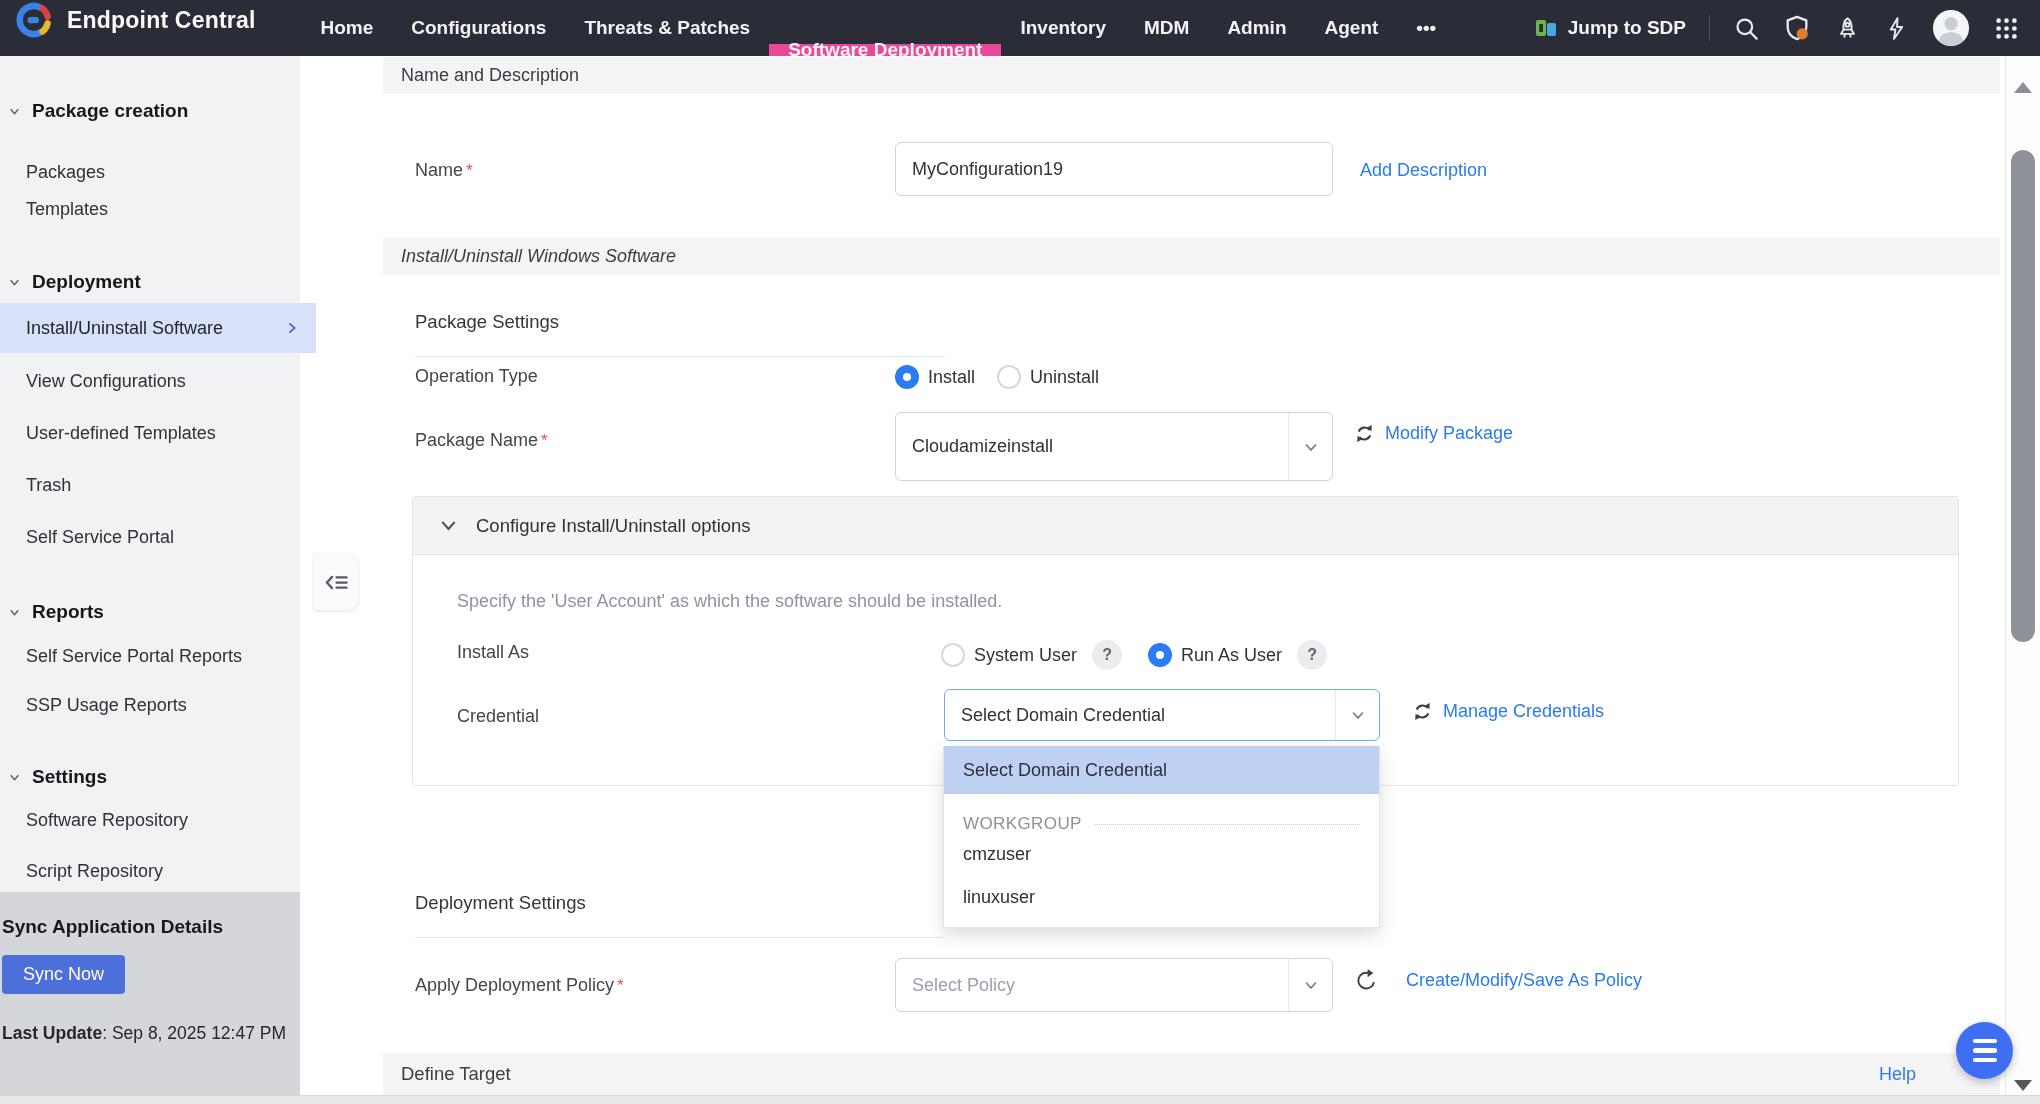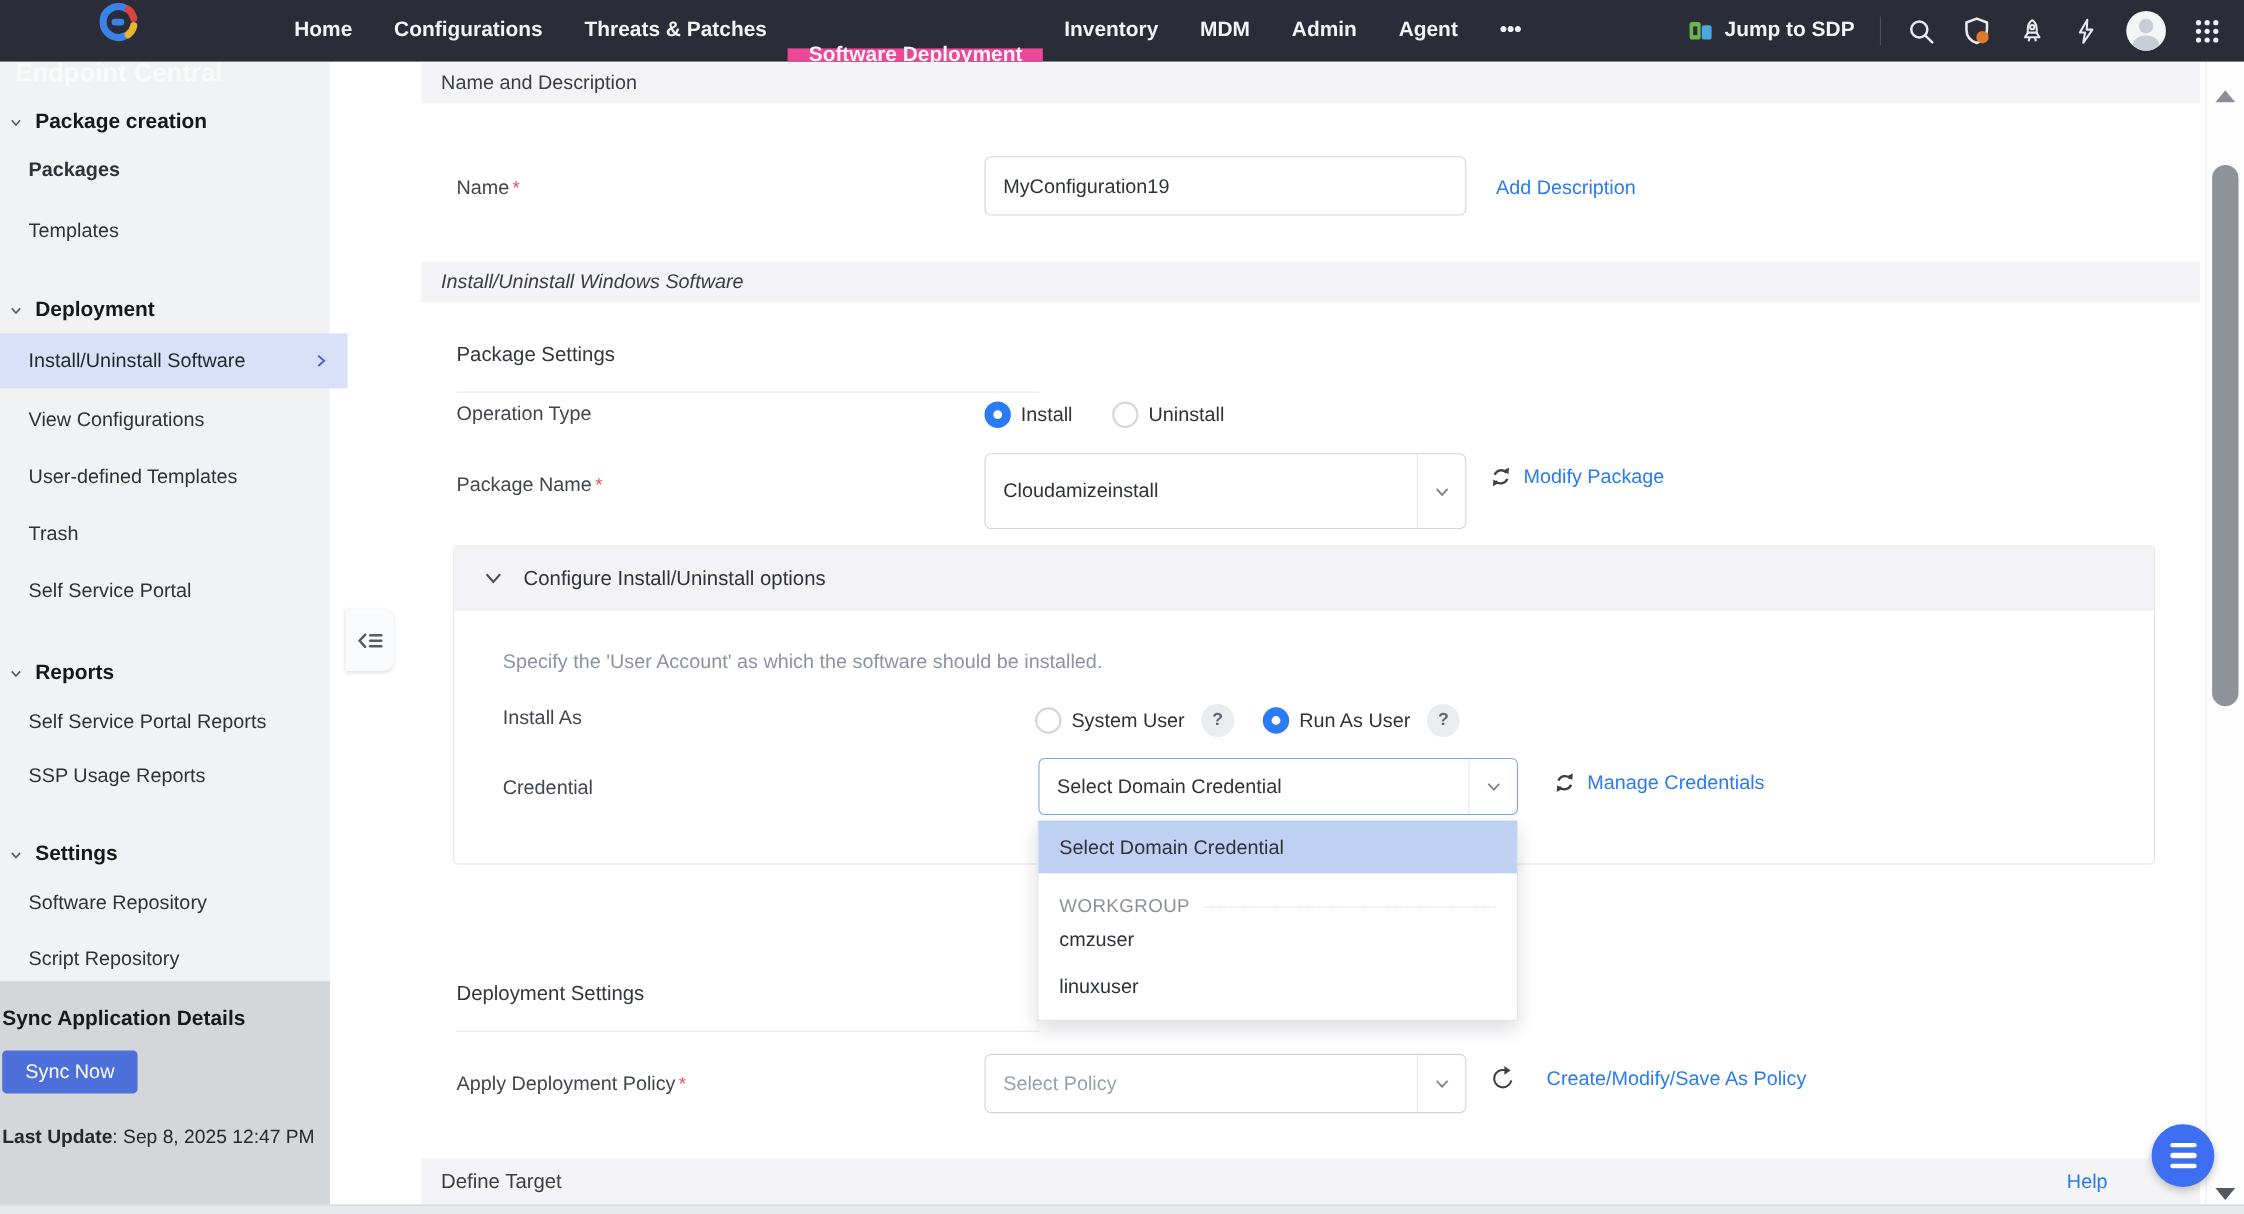--- a/index.html
+++ b/index.html
@@ -6,21 +6,21 @@
   html,body { width:2040px; height:1104px; }
   body {
     font-family: "Liberation Sans", sans-serif;
     position: relative; overflow: hidden; background:#fff; color:#2f3237;
   }
   svg { display:block; }
 
   
   .topnav { position:absolute; top:0; left:0; width:2040px; height:56px;
     background:#2a2d37; display:flex; align-items:stretch; z-index:50; color:#f2f3f5; }
-  .brand { display:flex; align-items:center; gap:13px; padding:0 46px 16px 14px; cursor:pointer;flex-direction:column; }
+  .brand { display:flex; align-items:center; gap:13px; padding:0 46px 16px 14px; cursor:pointer; }
   .brand-name { font-size:23px; font-weight:bold; color:#fafafa; letter-spacing:.2px; white-space:nowrap; }
   .nav-items { display:flex; align-items:stretch; }
   .nav-item { display:flex; align-items:center; padding:0 19px; font-size:19px; font-weight:600;
     color:#f2f3f5; cursor:pointer; white-space:nowrap; }
   .nav-item.active { background:#ec4899;margin-top:44px; }
   .nav-right { margin-left:auto; display:flex; align-items:center; gap:23px; padding-right:20px; }
   .sdp-link { display:flex; align-items:center; gap:10px; font-size:19px; font-weight:600; cursor:pointer; white-space:nowrap; }
   .nav-divider { width:1px; height:26px; background:#4c505c; }
   .nav-icon { cursor:pointer; display:flex; align-items:center; }
 
@@ -62,21 +62,21 @@
   .name-label { position:absolute; left:32px; top:104px; }
   .add-desc { position:absolute; left:977px; top:104px; }
 
   .sub-heading { position:absolute; left:32px; width:530px; font-size:18.5px; color:#33363c;
     padding-bottom:23px; border-bottom:1px solid #e7e8eb; }
   .h-package { top:255px; }
   .h-deploy { top:836px; }
 
   .row-flex { position:absolute; display:flex; align-items:center; }
   .op-label { left:32px; top:310px; }
-  .op-radios { left:512px; top:309px; gap:36px; }
+  .op-radios { left:512px; top:309px; gap:22px; }
   .radio-opt { display:flex; align-items:center; gap:9px; }
   .radio { width:24px; height:24px; border-radius:50%; border:2px solid #d4d7dd; background:#fff; cursor:pointer; flex:none; }
   .radio.checked { border:none; background:#2b7bf6; position:relative; }
   .radio.checked::after { content:""; position:absolute; left:8px; top:8px; width:8px; height:8px;
     border-radius:50%; background:#fff; }
   .radio-text { font-size:18px; color:#2f3237; }
 
   .pkg-label { left:32px; top:374px; }
   .select { position:absolute; border:1px solid #cfd3da; border-radius:6px; background:#fff;
     display:flex; align-items:center; font-size:18px; color:#2f3237; cursor:pointer; }
@@ -225,21 +225,21 @@
   </div>
 </header>
 
 <aside class="sidebar">
   <div class="side-sec" style="top:44px;">
     <svg width="13" height="13" viewBox="0 0 24 24" fill="none" stroke="#565b66" stroke-width="2.6">
         <polyline points="5,8 12,16 19,8"></polyline>
       </svg>
     <span>Package creation</span>
   </div>
-  <div class="side-item" style="top:88px;font-weight:bold;">Packages</div>
+  <div class="side-item" style="top:106px;">Packages</div>
   <div class="side-item" style="top:143px;">Templates</div>
 
   <div class="side-sec" style="top:215px;">
     <svg width="13" height="13" viewBox="0 0 24 24" fill="none" stroke="#565b66" stroke-width="2.6">
         <polyline points="5,8 12,16 19,8"></polyline>
       </svg>
     <span>Deployment</span>
   </div>
   <div class="side-selected" style="top:247px;">
     <span>Install/Uninstall Software</span>

